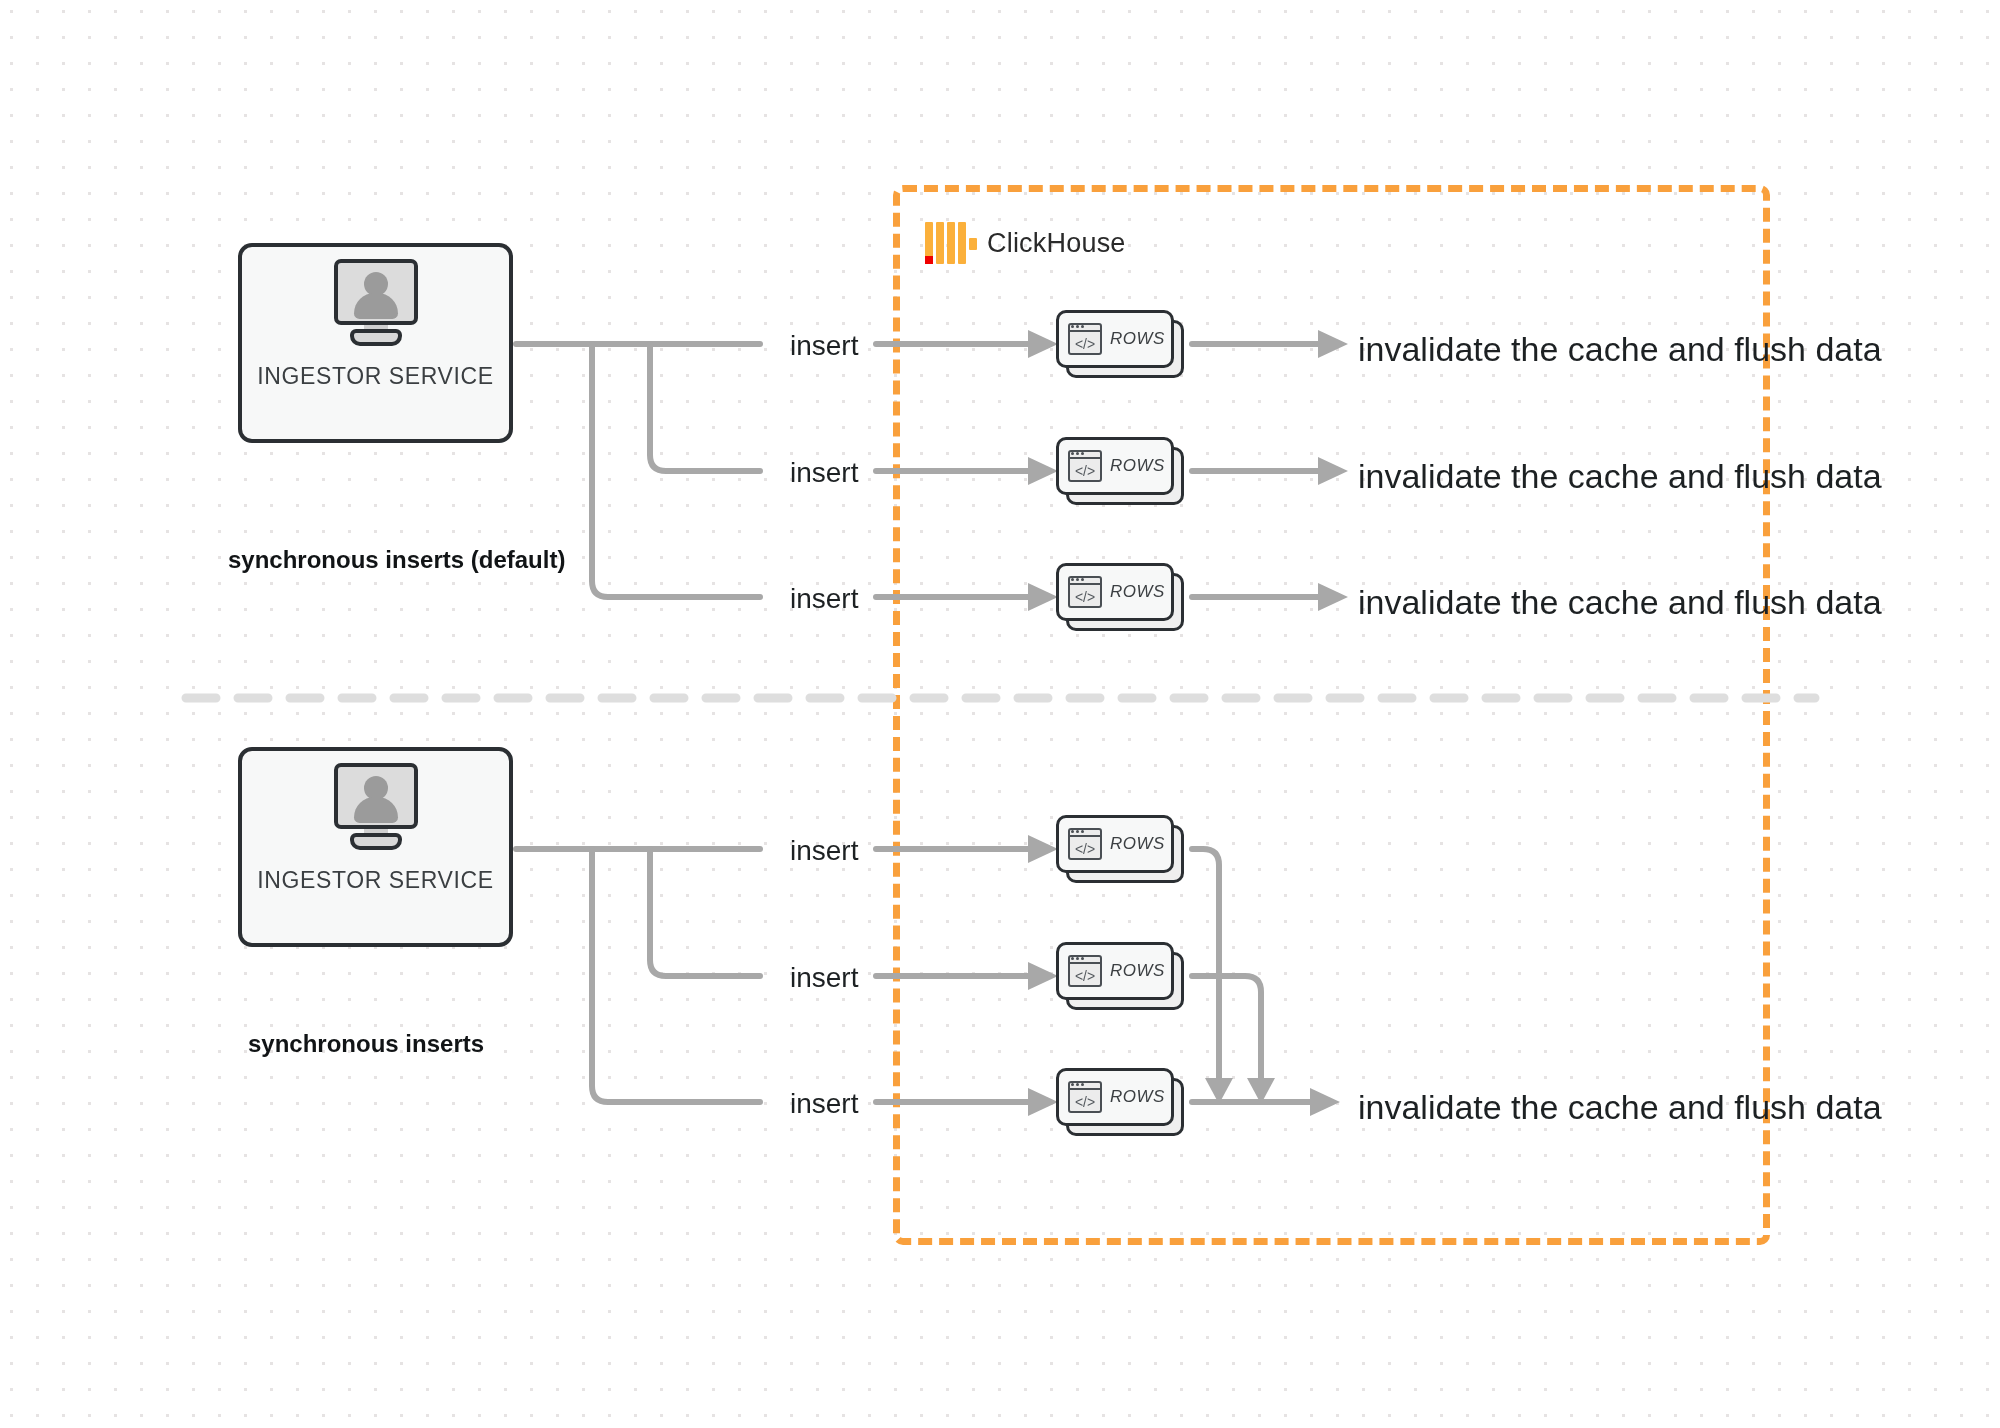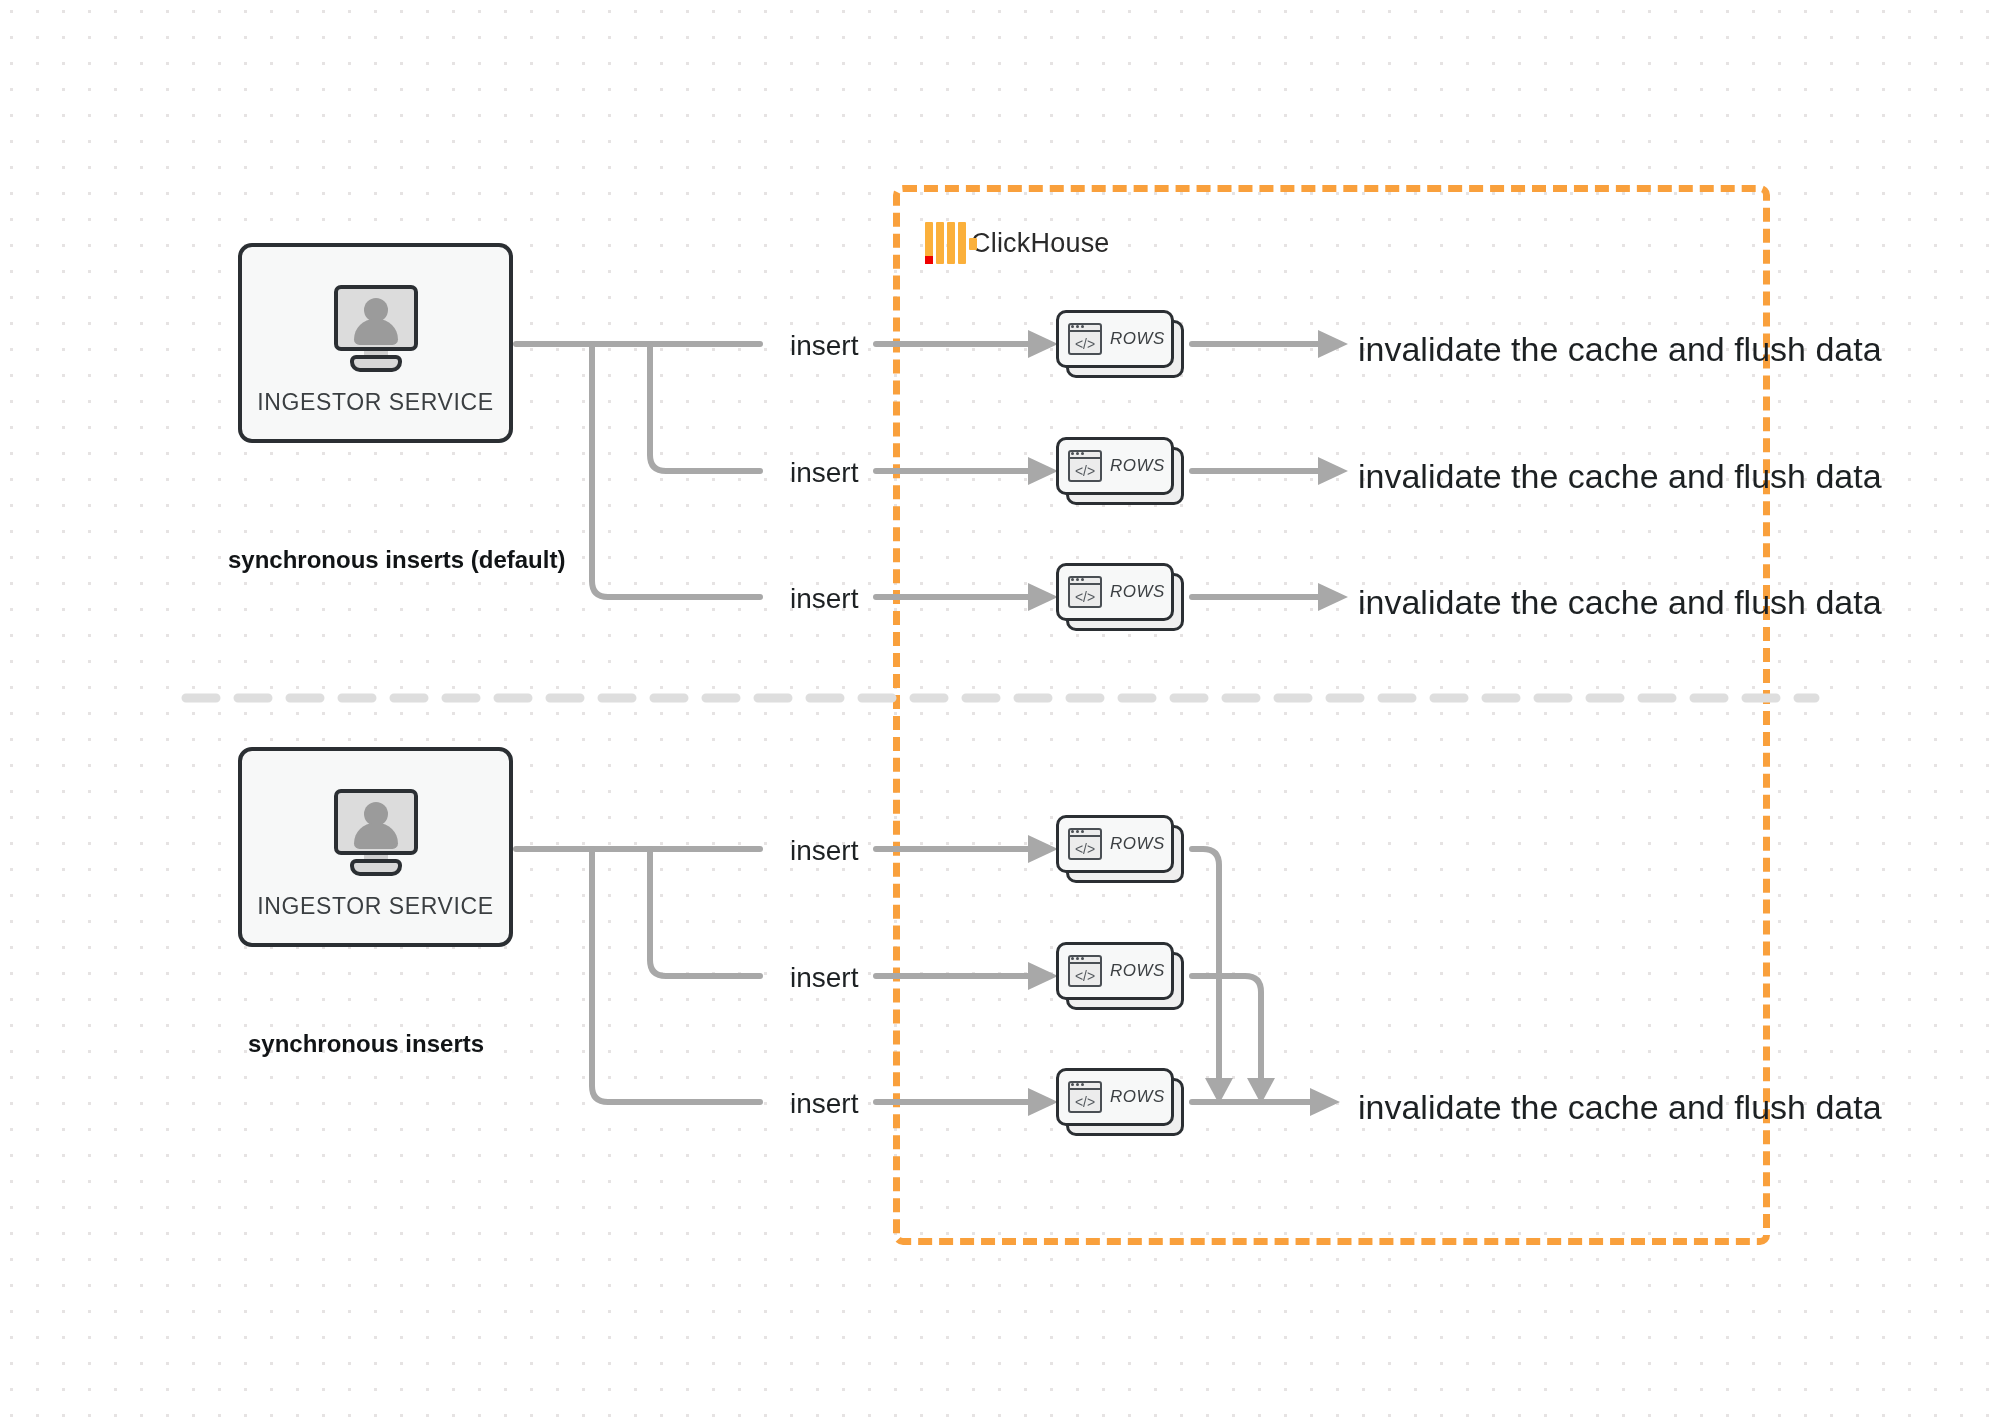--- a/index.html
+++ b/index.html
@@ -38,20 +38,21 @@
   .ch-region {
     position: absolute;
     border: 7px dashed #f9a03c;
     border-radius: 10px;
     box-sizing: border-box;
   }
   .ch-header {
     position: absolute;
     display: flex;
     align-items: center;
+    gap: 16px;
   }
   .ch-logo {
     position: relative;
     width: 46px;
     height: 42px;
   }
   .ch-logo i {
     position: absolute;
     display: block;
     background: #fbb03b;
@@ -76,21 +77,21 @@
     width: 275px;
     height: 200px;
     background: #f7f8f8;
     border: 4px solid #2b2f33;
     border-radius: 14px;
     box-sizing: border-box;
     display: flex;
     flex-direction: column;
     align-items: center;
     justify-content: flex-start;
-    padding-top: 38px;
+    padding-top: 12px;
   }
   .monitor {
     position: relative;
     width: 96px;
     height: 88px;
   }
   .monitor .screen {
     position: absolute;
     left: 6px; top: 0;
     width: 84px; height: 66px;

